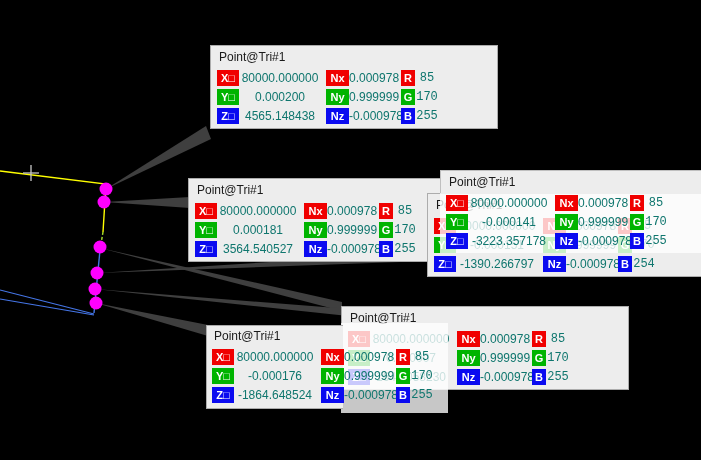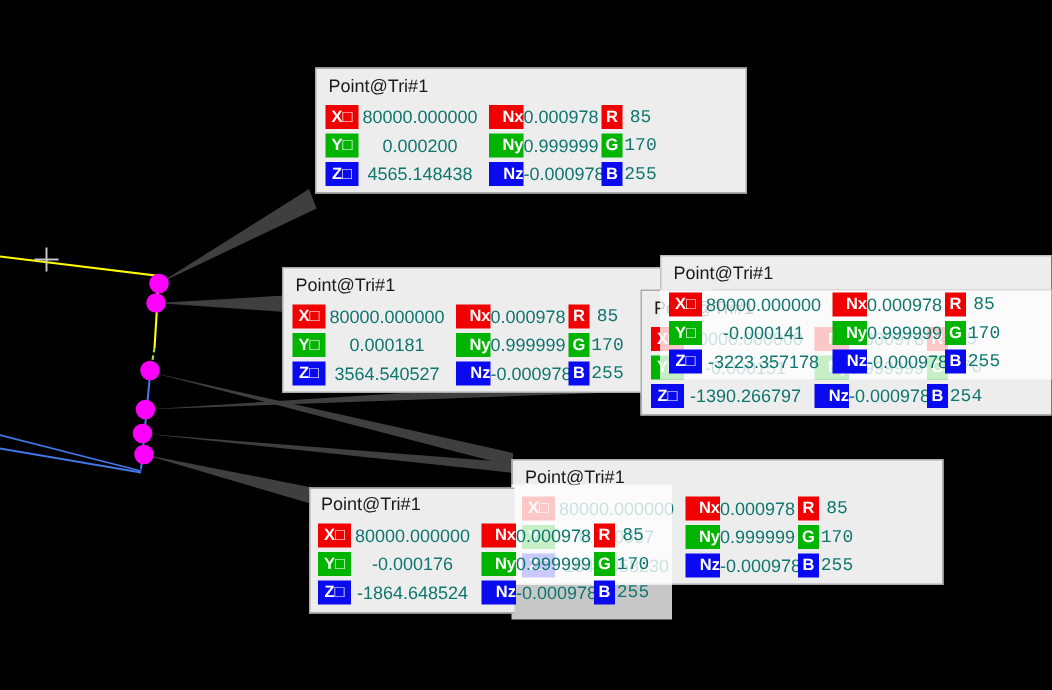--- a/index.html
+++ b/index.html
@@ -12,21 +12,21 @@
        line-height:15px;white-space:nowrap;}
   .tip-rows{padding-bottom:3px;}
   .trow{display:flex;align-items:center;height:19px;padding-left:6px;}
   .box{color:#fff;font-weight:bold;font-size:11px;text-align:center;height:16px;
        line-height:16px;flex:none;white-space:nowrap;overflow:hidden;}
   .c0 .box{background:#F00000;}
   .c1 .box{background:#00B400;}
   .c2 .box{background:#0A0AF0;}
   .val{text-align:center;font-size:12px;color:#0f766e;flex:none;white-space:nowrap;}
   .b1{width:22px;} .v1{width:82px;}
-  .b2{width:23px;margin-left:5px;text-align:right;} .v2{width:46px;}
+  .b2{width:23px;margin-left:5px;} .v2{width:46px;}
   .b3{width:14px;margin-left:6px;} .v3{width:24px;font-family:Liberation Mono, monospace;}
 
   
   #tip-top{left:210px;top:45px;}
   
   #tip-midleft{left:188px;top:178px;}
   
   #tip-rightback{left:427px;top:193px;z-index:2;}
   #tip-rightfront{left:440px;top:170px;z-index:3;background:transparent;border:none;}
   #tip-rightfront .tip-title{background:#EDEDED;border:1px solid #BFBFBF;border-bottom:none;}

